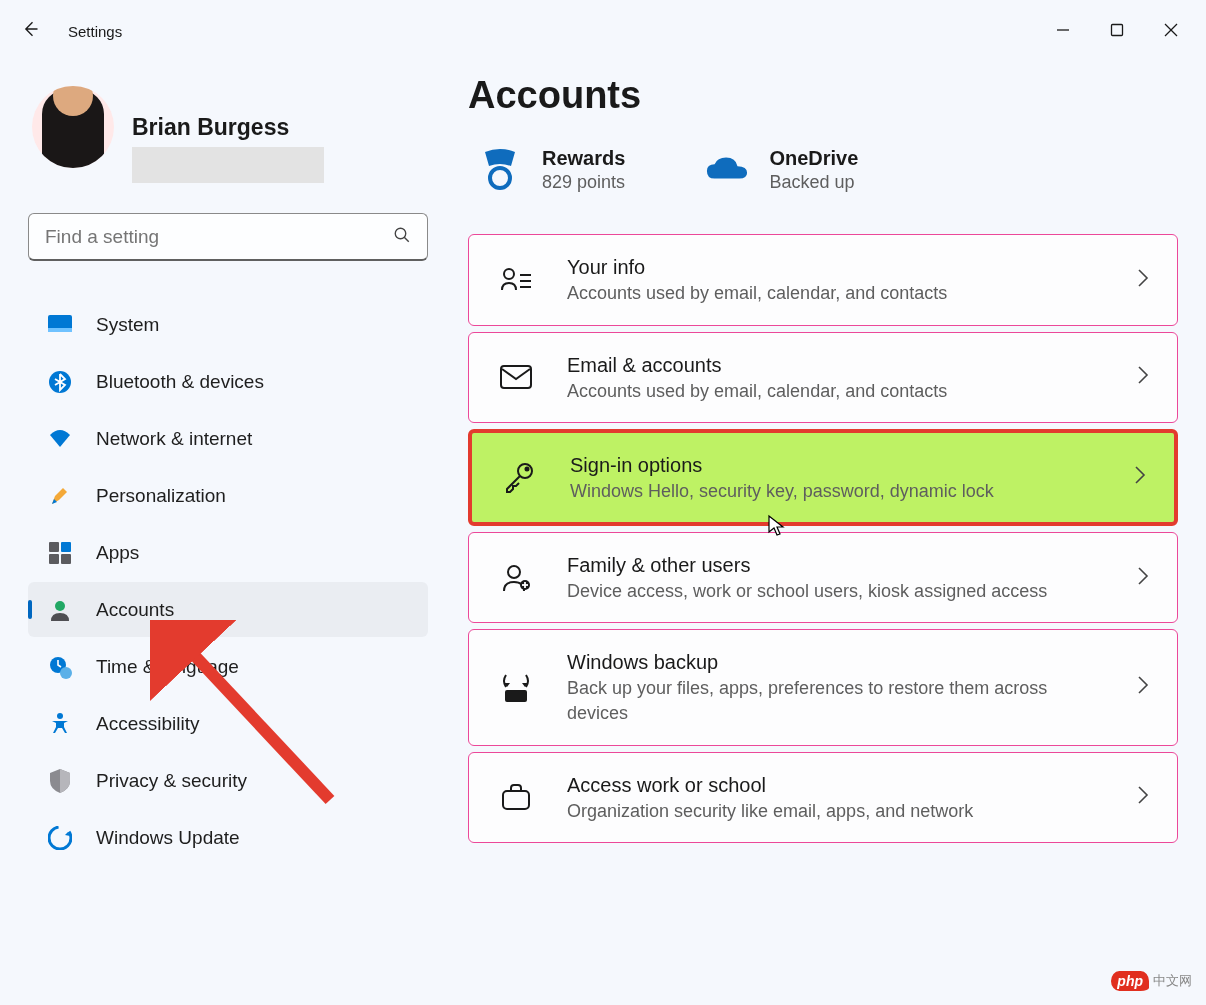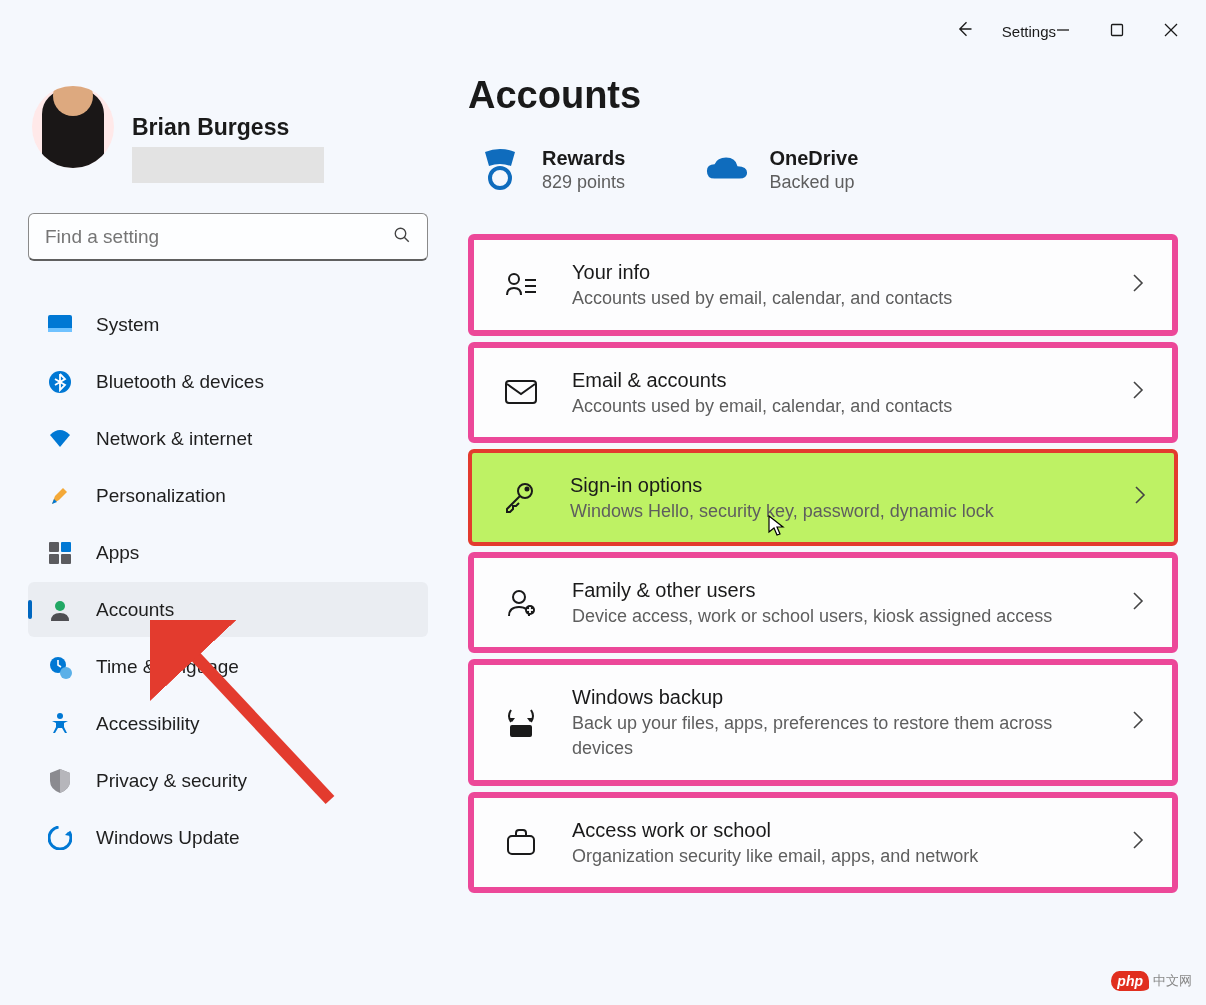--- a/index.html
+++ b/index.html
@@ -9,21 +9,21 @@
       width: 1206px;
       height: 1005px;
       overflow: hidden;
       position: relative;
     }
     .titlebar {
       height: 62px;
       display: flex;
       align-items: center;
       padding: 0 20px;
-      justify-content: flex-end;
+      justify-content: space-between;
     }
     .titlebar-left {
       display: flex;
       align-items: center;
       gap: 28px;
     }
     .titlebar-title { font-size: 15px; color: #1a1a1a; }
     .window-controls { display: flex; gap: 40px; padding-right: 8px;}
     .window-controls span { font-size: 14px; color: #1a1a1a; }
     .content-wrapper { display: flex; padding: 0 28px; gap: 40px; height: calc(1005px - 62px);}
@@ -72,21 +72,21 @@
     .page-title{ font-size:38px; font-weight:600; color:#1a1a1a; margin-bottom:28px;}
     .tiles{ display:flex; gap:80px; margin-bottom:40px; padding-left:10px;}
     .tile{ display:flex; gap:20px; align-items:center;}
     .tile-icon{ width:44px; height:44px; display:flex; align-items:center; justify-content:center;}
     .tile-title{ font-size:20px; font-weight:600; color:#1a1a1a; line-height:1.3;}
     .tile-sub{ font-size:18px; color:#5e5e5e; line-height:1.3;}
     .rows{ display:flex; flex-direction:column; gap:6px;}
     .row{
       display:flex; align-items:center; gap:32px;
       min-height:90px; padding:18px 28px;
-      background:#fdfdfe; border:6px solid #ec4899; border-radius:6px;
+      background:#fdfdfe; border:1px solid #ec4899; border-radius:6px;
       cursor:pointer; position:relative;
     }
     .row.highlight{ border:4px solid #e33b2e; background:#bef264;}
     .row-icon{ width:38px; height:38px; display:flex; align-items:center; justify-content:center; flex-shrink:0;}
     .row-body{ flex:1; }
     .row-title{ font-size:20px; color:#1a1a1a; line-height:1.4;}
     .row-sub{ font-size:18px; color:#5e5e5e; line-height:1.4;}
     .chevron{ color:#444; }
     .arrow-annotation{
       position:absolute; left:150px; top:620px;

